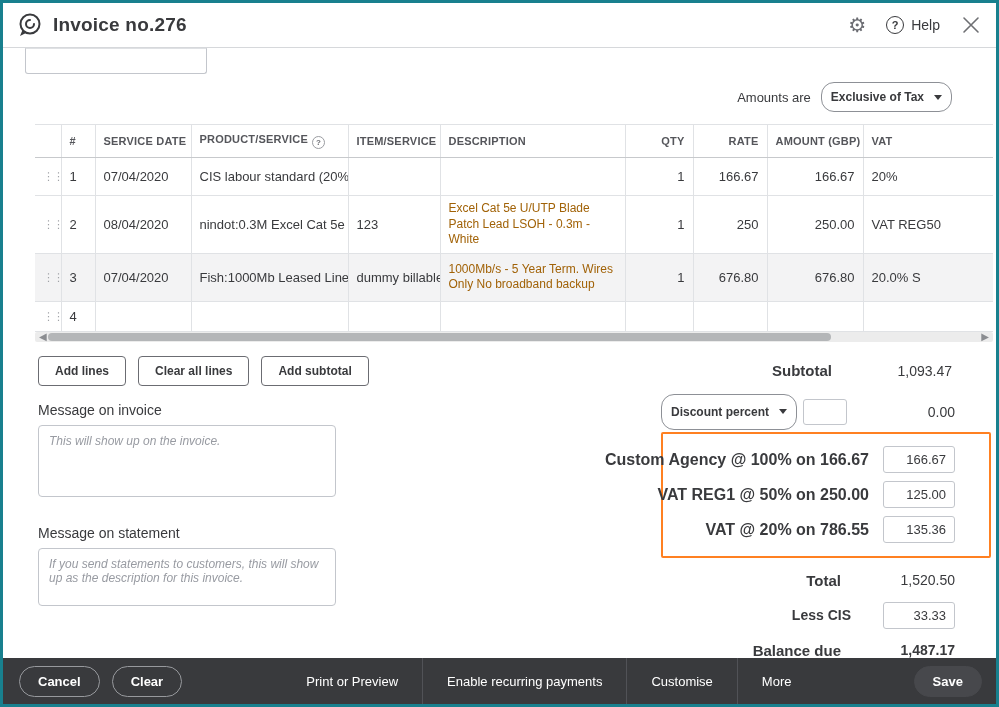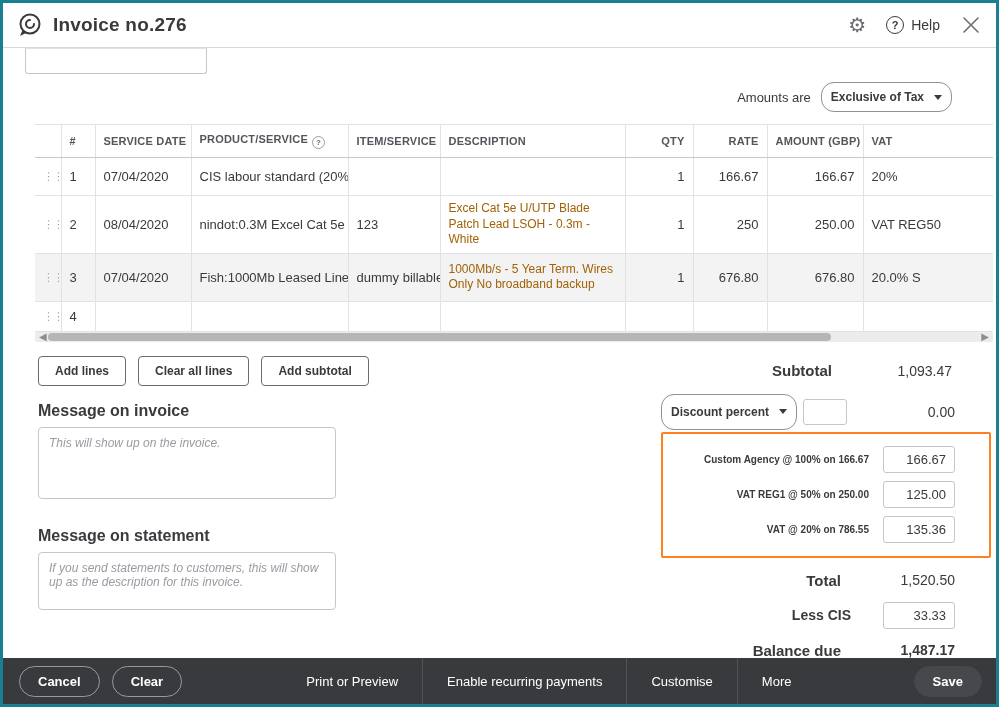--- a/index.html
+++ b/index.html
@@ -49,36 +49,36 @@
 
   
   .rowA{display:flex;align-items:center;padding:14px 44px 6px 35px;gap:12px}
   .btn{height:30px;padding:0 16px;border:1px solid #6b6c72;border-radius:4px;background:#fff;font-weight:700;font-size:12px;color:#393a3d;font-family:"Liberation Sans",sans-serif;cursor:pointer}
   .subtotal-lbl{margin-left:auto;font-size:15px;font-weight:700}
   .subtotal-val{width:108px;text-align:right;font-size:14px}
 
   
   .rowB{display:flex;padding:2px 5px 0 35px;flex:1}
   .left-col{width:298px}
-  .lbl{font-size:16px;font-weight:700;margin:8px 0 7px}
+  .lbl{font-size:14px;font-weight:400;margin:8px 0 7px}
   textarea{width:100%;border:1px solid #c3c6cc;border-radius:4px;padding:8px 10px;font-family:"Liberation Sans",sans-serif;font-size:12px;resize:none;color:#393a3d}
   textarea::placeholder{color:#989ba2;font-style:italic}
   .ta-invoice{height:72px}
   .ta-statement{height:58px}
   .left-col .gap{height:16px}
 
   .right-col{margin-left:auto;width:330px}
   .disc-row{display:flex;align-items:center;height:32px;margin:2px 0 4px}
   .disc-sel{min-width:130px;height:36px}
   .disc-input{width:44px;height:26px;margin-left:6px;border:1px solid #c3c6cc;border-radius:3px;font-family:"Liberation Sans",sans-serif;font-size:13px;padding:0 6px}
   .disc-val{margin-left:auto;padding-right:36px;font-size:14px}
 
   .orange{border:2px solid #ff8021;border-radius:2px;padding:7px 34px 7px 8px;margin:4px 0 6px}
   .tax-row{display:flex;align-items:center;justify-content:flex-end;gap:14px;height:32px;margin:3px 0}
-  .tax-lbl{font-size:10px;font-weight:700;white-space:nowrap}
+  .tax-lbl{font-size:16px;font-weight:700;white-space:nowrap}
   .valbox{width:72px;height:27px;border:1px solid #c3c6cc;border-radius:3px;text-align:right;padding:0 8px;font-family:"Liberation Sans",sans-serif;font-size:13px;color:#393a3d;background:#fff}
 
   .t-row{display:flex;align-items:center;justify-content:flex-end;gap:32px;height:33px;padding-right:36px;margin:2px 0}
   .t-lbl{font-size:15px;font-weight:700}
   .t-val{min-width:82px;text-align:right;font-size:14px}
   .t-val.bold{font-weight:700}
 
   
   .ftr{flex:0 0 46px;background:#393a3d;display:flex;align-items:stretch;color:#fff}
   .f-left{display:flex;align-items:center;gap:12px;padding:0 16px}

